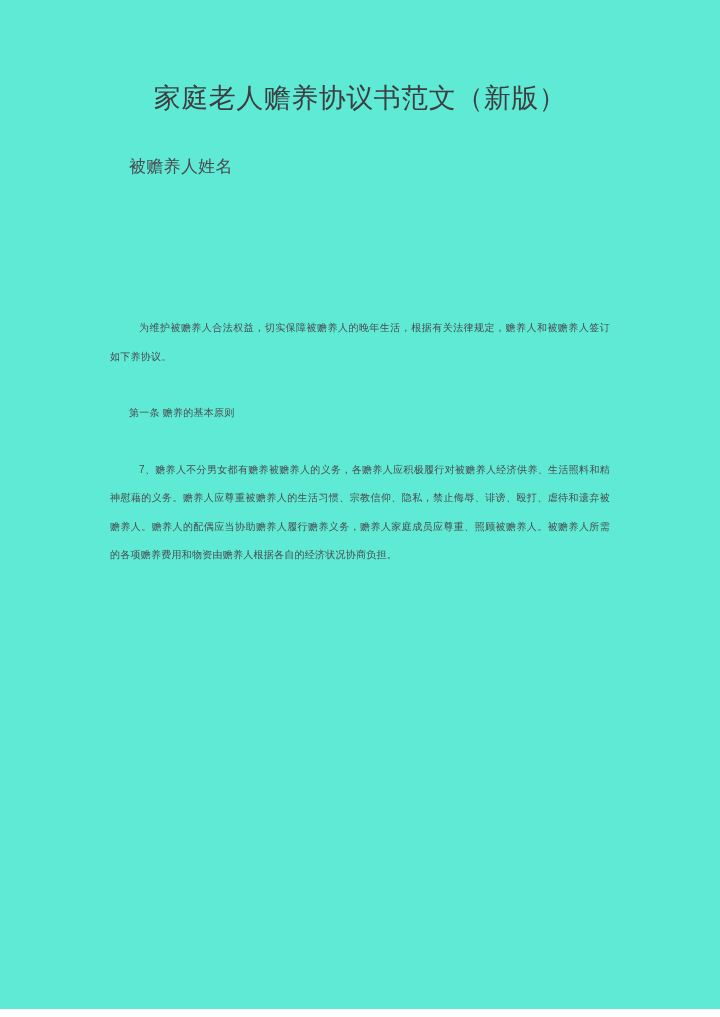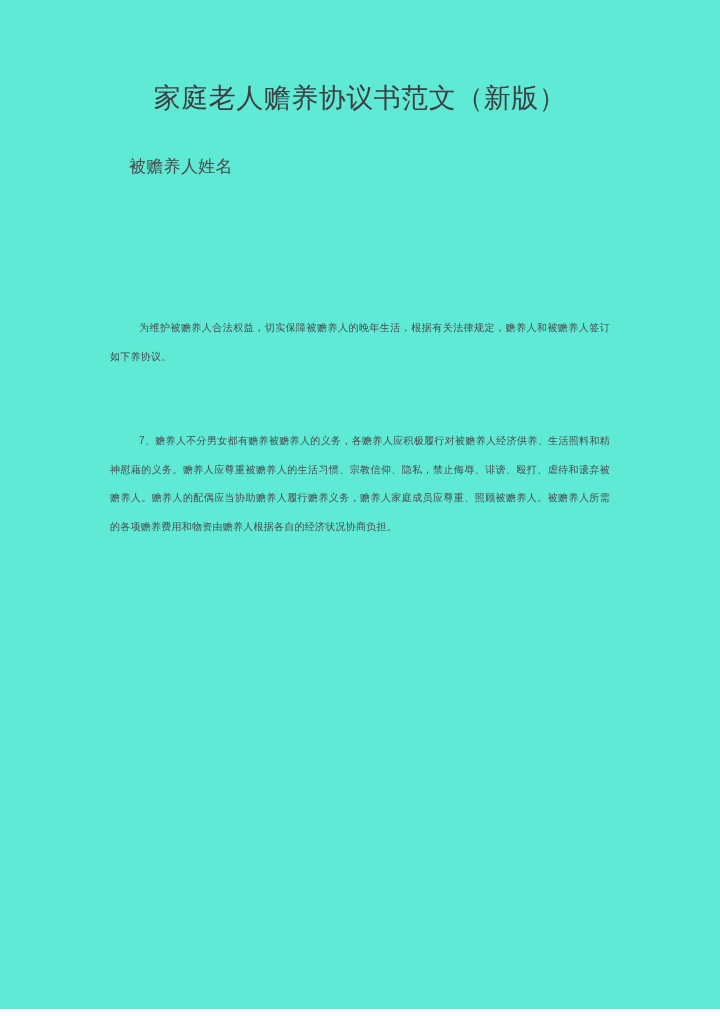--- a/index.html
+++ b/index.html
@@ -99,20 +99,21 @@
 
     <div class="gap-field"></div>
 
 
     <div class="gap-lg"></div>
 
     <p class="para">为维护被赡养人合法权益，切实保障被赡养人的晚年生活，根据有关法律规定，赡养人和被赡养人签订如下养协议。</p>
 
     <div class="gap-md"></div>
 
+    <p class="para no-indent">第一条 赡养的基本原则</p>
 
     <div class="gap-md"></div>
 
     <p class="para">7、赡养人不分男女都有赡养被赡养人的义务，各赡养人应积极履行对被赡养人经济供养、生活照料和精神慰藉的义务。赡养人应尊重被赡养人的生活习惯、宗教信仰、隐私，禁止侮辱、诽谤、殴打、虐待和遗弃被赡养人。赡养人的配偶应当协助赡养人履行赡养义务，赡养人家庭成员应尊重、照顾被赡养人。被赡养人所需的各项赡养费用和物资由赡养人根据各自的经济状况协商负担。</p>
 
     <div class="gap-md"></div>
 
 
   </div>
 </div>

